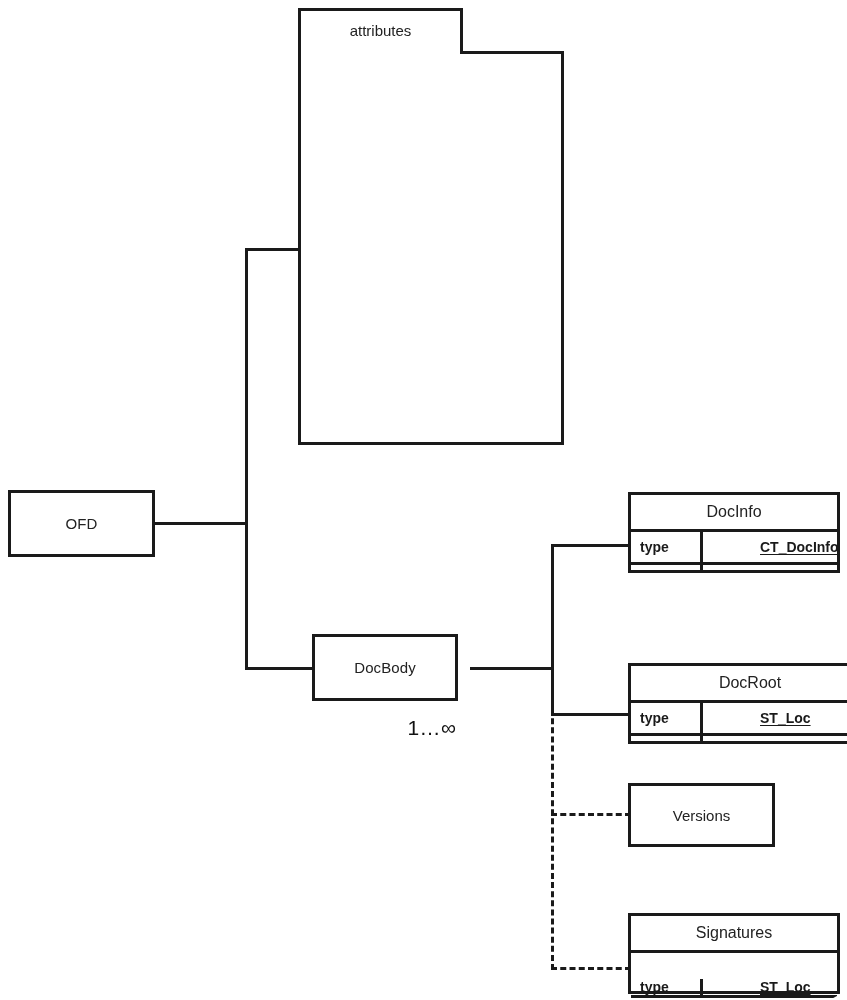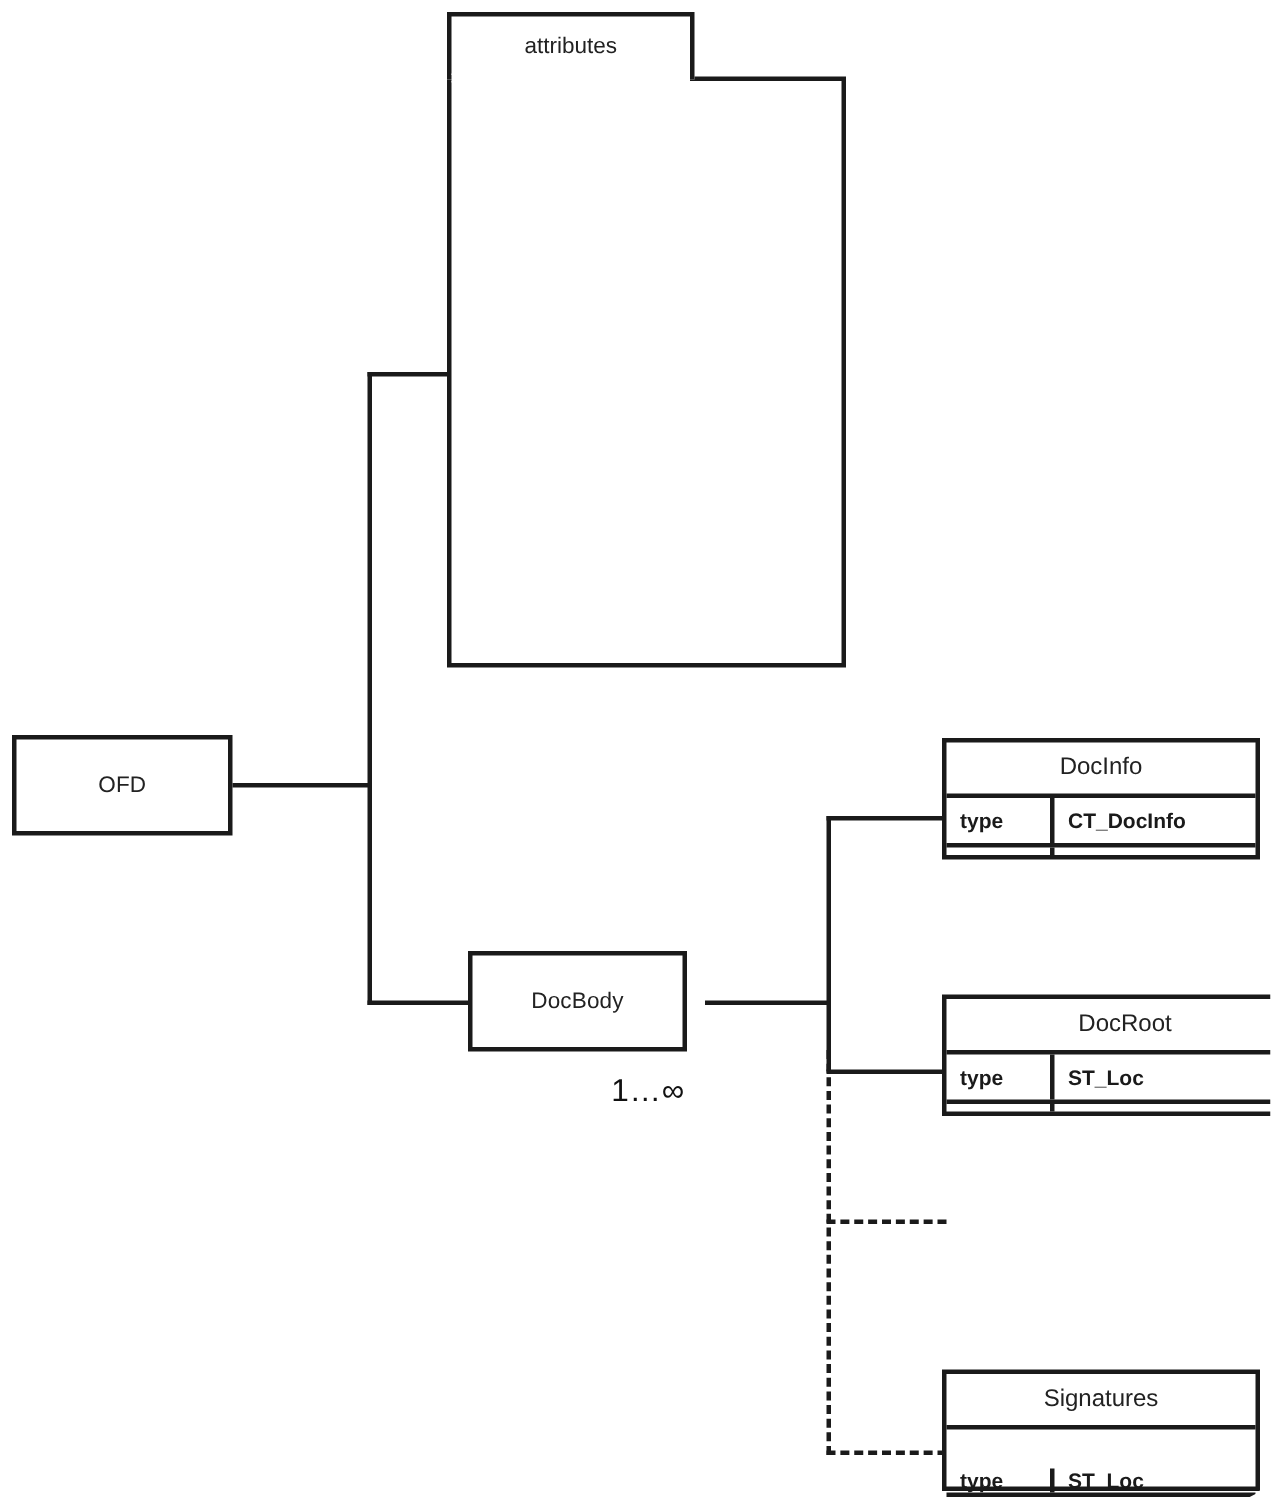--- a/index.html
+++ b/index.html
@@ -123,21 +123,23 @@
   .elem-val {
     flex: 1 1 auto;
     display: flex;
     align-items: center;
     padding-left: 9px;
     font-size: 14px;
     font-weight: bold;
     box-sizing: border-box;
   }
   .elem-val span.u {
+    text-decoration: underline;
     text-underline-offset: 2px;
+    margin-left: 48px;
   }
   .elem-foot {
     flex: 0 0 5px;
     display: flex;
   }
   .elem-foot .fk {
     flex: 0 0 72px;
     border-right: 3px solid #1a1a1a;
     box-sizing: border-box;
   }
@@ -311,20 +313,23 @@
         <span class="u">ST_Loc</span>
       </div>
     </div>
     <div class="elem-foot">
       <div class="fk"></div>
       <div class="fv"></div>
     </div>
   </div>
 
   <div class="abs ln-h-dash" style="left:551px; top:813px; width:80px; height:0;"></div>
+  <div class="abs plain-box" style="left:628px; top:783px; width:147px; height:64px;">
+    <span>Versions</span>
+  </div>
 
   <div class="abs ln-h-dash" style="left:551px; top:967px; width:80px; height:0;"></div>
   <div class="abs elem-box" style="left:628px; top:913px; width:212px; height:81px;gap:26px;">
     <div class="elem-title">Signatures</div>
     <div class="elem-row">
       <div class="elem-key">type</div>
       <div class="elem-val">
         <span class="u">ST_Loc</span>
       </div>
     </div>

